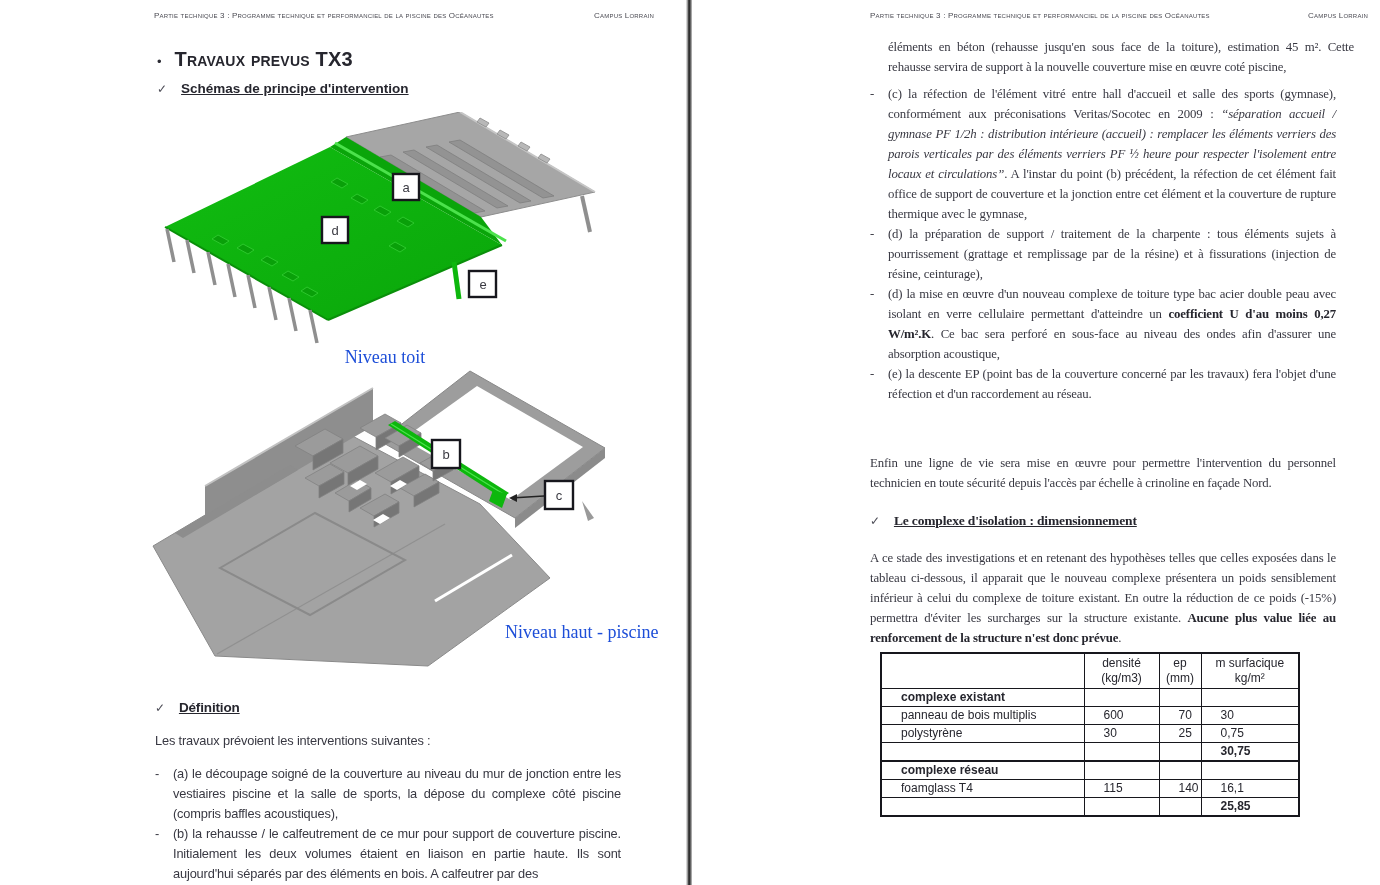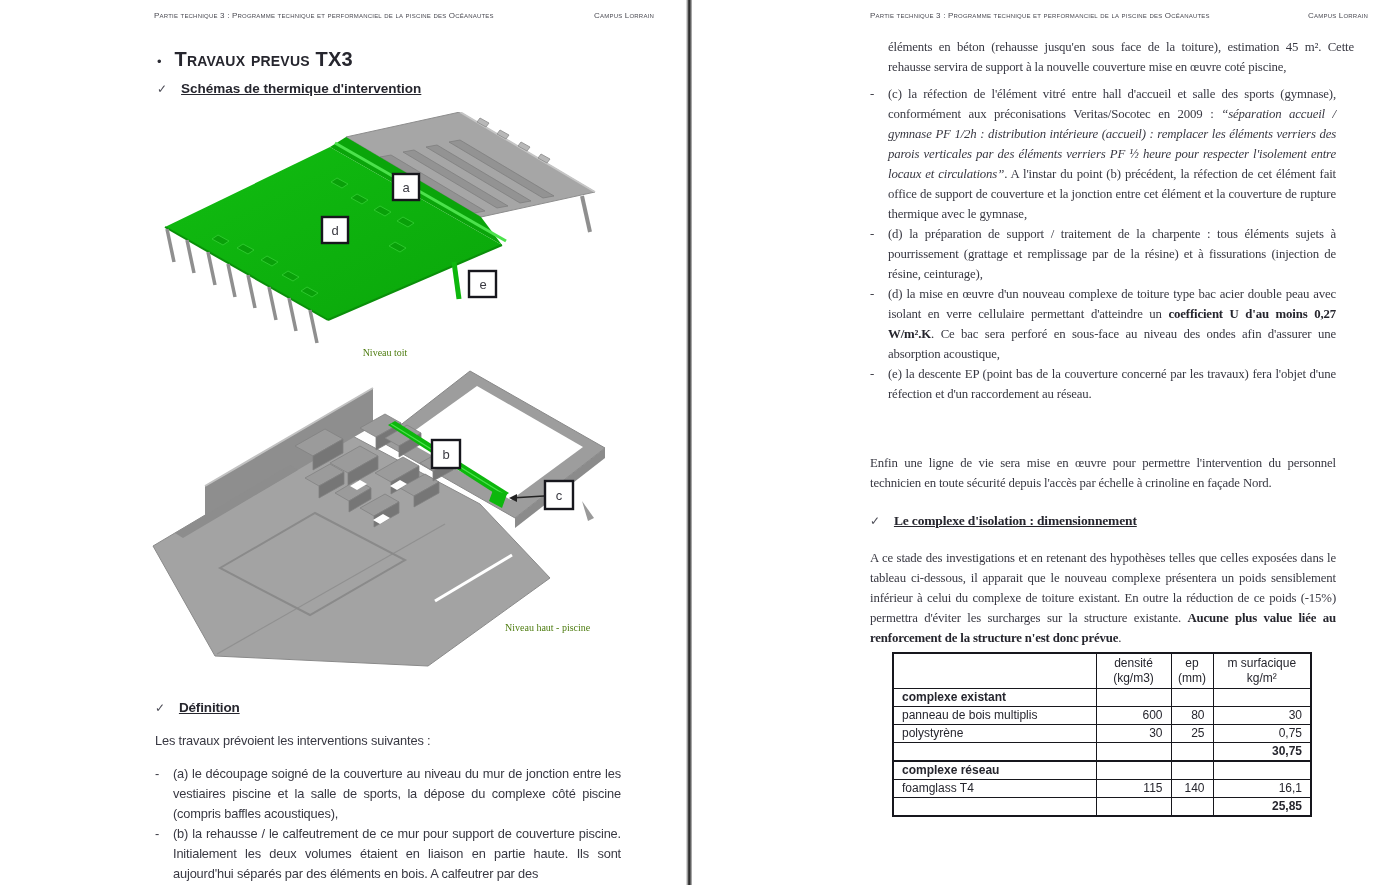--- a/index.html
+++ b/index.html
@@ -23,65 +23,65 @@
 
   .sect-row{display:flex;gap:14px;align-items:baseline;}
   .sect-abs{position:absolute;left:157px;top:81px;}
   .check{font-size:12px;color:#50505a;flex:none;}
   .sect-text{font-size:13.5px;font-weight:bold;text-decoration:underline;color:#26262e;}
 
   .fig1{position:absolute;left:150px;top:112px;width:470px;height:240px;}
   .cap1{position:absolute;left:150px;top:347px;width:470px;text-align:center;}
   .fig2{position:absolute;left:145px;top:368px;width:500px;height:320px;}
   .cap2{position:absolute;left:505px;top:622px;width:180px;}
-  .fig-caption{font-family:"Liberation Serif",serif;font-size:10px;color:#4d7c0f;}
+  .fig-caption{font-family:"Liberation Serif",serif;font-size:18px;color:#1d4ed8;}
 
   .lblbox{fill:#ffffff;stroke:#17171d;stroke-width:2.4;}
   .lbltxt{font-size:13px;fill:#3a3a42;text-anchor:middle;font-family:"Liberation Sans",sans-serif;}
 
   .bodytxt{font-size:12.8px;line-height:20px;letter-spacing:-0.15px;text-align:justify;color:#383842;}
   .lp-col{position:absolute;left:155px;top:698px;width:466px;}
   .rp-col{position:absolute;left:178px;top:0;width:466px;}
   .rp-block{position:absolute;left:0;width:466px;font-family:Liberation Serif, serif;}
   .intro{}
   .list{margin-top:12px;}
   .li{display:flex;}
   .li .dash{width:18px;flex:none;}
   .li-t{flex:1;text-align:justify;}
   .hang{padding-left:18px;}
   .it{font-style:italic;}
   .bd{font-weight:bold;color:#26262e;}
 
-  .dim-table{position:absolute;left:200px;top:652px;border-collapse:collapse;width:418px;
+  .dim-table{position:absolute;left:188px;top:652px;border-collapse:collapse;width:418px;
              font-size:12px;color:#26262e;border:2.4px solid #17171d;table-layout:fixed;background:#fff;}
-  .dim-table th,.dim-table td{border:1.4px solid #17171d;padding:0 8px;vertical-align:top;
+  .dim-table th,.dim-table td{border:1.4px solid #17171d;padding:0 19px;vertical-align:top;
              height:17px;line-height:16px;overflow:hidden;white-space:nowrap;}
   .dim-table th{font-weight:normal;text-align:center;white-space:pre-line;line-height:15px;padding:2px 2px;height:auto;}
   .dim-table .lab{text-align:left;}
-  .dim-table .num{text-align:right;}
+  .dim-table .num{text-align:left;}
   .dim-table tr.thickb td{border-bottom:2.4px solid #17171d;}
 </style>
 </head>
 <body>
 
 <div class="page page-left">
 
   <div class="pg-header">
     <span>Partie technique 3 : Programme technique et performanciel de la piscine des Océanautes</span>
     <span>Campus Lorrain</span>
   </div>
 
   <div class="title-row">
     <span class="title-bullet">•</span>
     <span class="title-text">Travaux prevus TX3</span>
   </div>
 
   <div class="sect-row sect-abs">
     <span class="check">✓</span>
-    <span class="sect-text">Schémas de thermique d'intervention</span>
+    <span class="sect-text">Schémas de principe d'intervention</span>
   </div>
 
   <svg class="fig1" viewBox="0 0 470 240">
     <defs>
       <linearGradient id="grn" x1="0" y1="0" x2="1" y2="1">
         <stop offset="0" stop-color="#11bd11"></stop>
           <stop offset="1" stop-color="#0aa60a"></stop>
       </linearGradient>
     </defs>
 
@@ -297,21 +297,21 @@
     <tbody>
       <tr>
         <td class="lab bd">complexe existant</td>
         <td class="num"></td>
         <td class="num"></td>
         <td class="num"></td>
       </tr>
       <tr>
         <td class="lab">panneau de bois multiplis</td>
         <td class="num">600</td>
-        <td class="num">80</td>
+        <td class="num">70</td>
         <td class="num">30</td>
       </tr>
       <tr>
         <td class="lab">polystyrène</td>
         <td class="num">30</td>
         <td class="num">25</td>
         <td class="num">0,75</td>
       </tr>
       <tr class="thickb">
         <td class="lab"></td>

